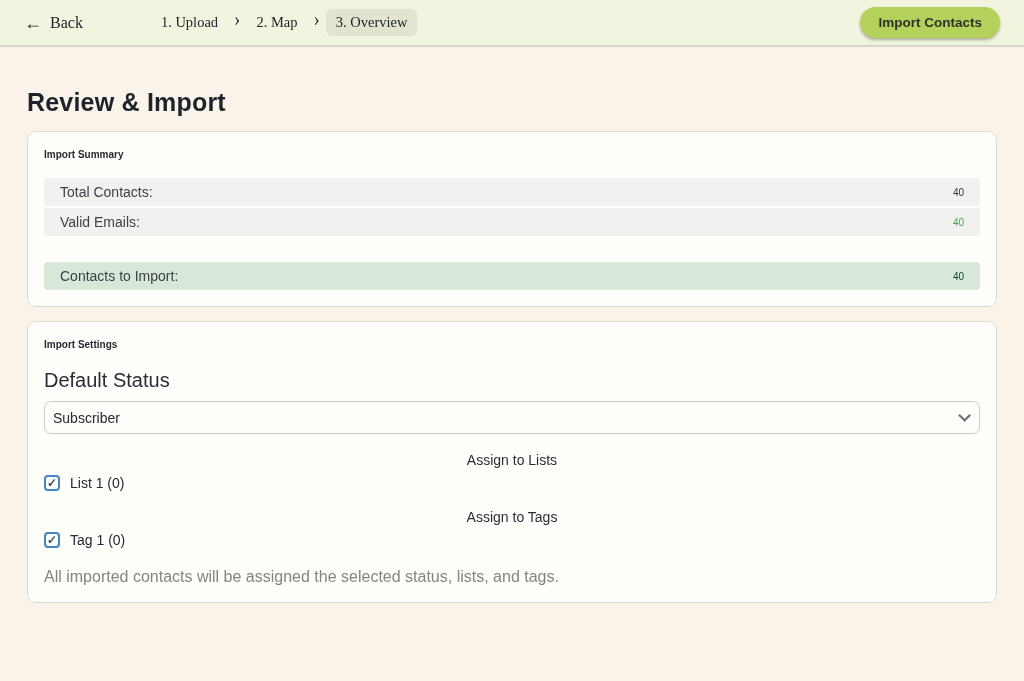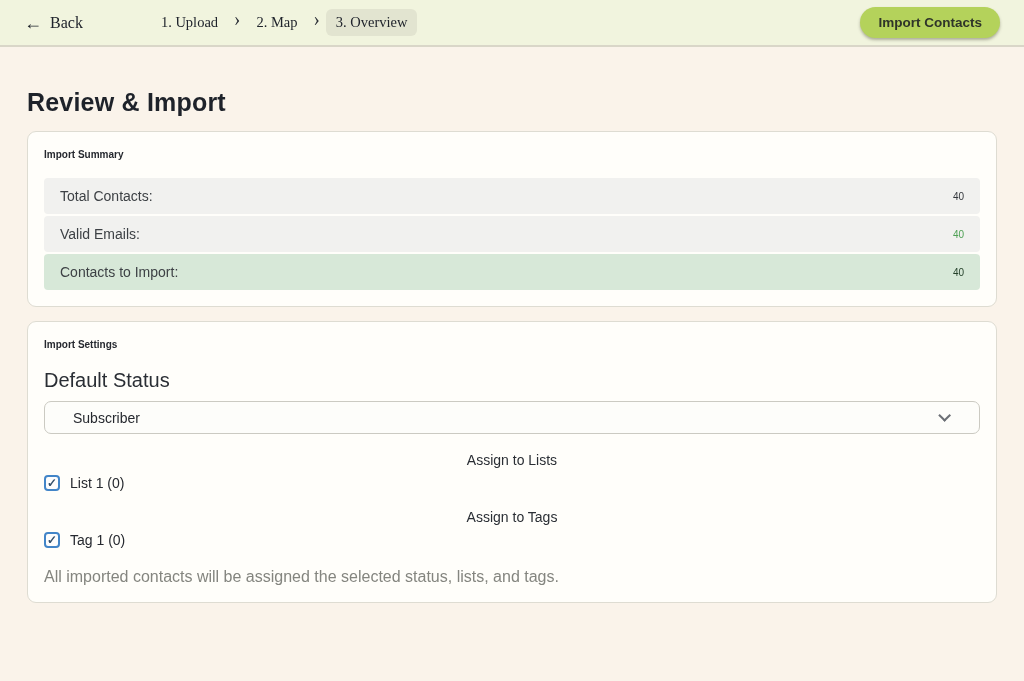--- a/index.html
+++ b/index.html
@@ -33,35 +33,35 @@
   .card {
     background:#fffefa; border:1px solid #dedcd2; border-radius:9px;
     padding:17px 16px 16px 16px; margin-top:14px;
   }
   .card-title { font-size:10px; font-weight:bold; color:#26292f; }
 
   
   .summary-rows { margin-top:18px; display:flex; flex-direction:column; gap:2px; }
   .summary-row {
     display:flex; align-items:center; justify-content:space-between;
-    height:36px; padding:0 16px; border-radius:4px; background:#f1f1ef;
+    height:28px; padding:0 16px; border-radius:4px; background:#f1f1ef;
     font-size:14px; color:#3d4145;
   }
-  .summary-row.green-bg { background:#d7e8d8; }
+  .summary-row.green-bg { background:#d7e8d8;margin-top:24px; }
   .summary-value { font-size:10px; color:#33373c; }
   .summary-value.green-text { color:#4ea054; }
   .summary-value.dark-green { color:#24402a; }
 
   
   .field-label { margin-top:19px; font-size:20px; color:#2a2e34; }
   .select {
     margin-top:9px; height:33px; width:100%;
     border:1px solid #cbcac2; border-radius:7px; background:#fdfdfa;
     display:flex; align-items:center; justify-content:space-between;
-    padding:0 28px; font-size:14px; color:#26292f; cursor:pointer;
+    padding:0 8px; font-size:14px; color:#26292f; cursor:pointer;
   }
   .select-chevron {
     width:9px; height:9px; border-right:2px solid #6b6f75; border-bottom:2px solid #6b6f75;
     transform:rotate(45deg) translateY(-3px); margin-right:4px;
   }
   .group-label { margin-top:18px; font-size:14px; color:#2a2e34;text-align:center; }
   .check-row { margin-top:7px; display:flex; align-items:center; gap:10px; font-size:14px; color:#26292f; }
   .checkbox {
     width:16px; height:16px; border:2px solid #4285c8; border-radius:4px; background:#fdfdfd;
     display:inline-flex; align-items:center; justify-content:center; cursor:pointer;

